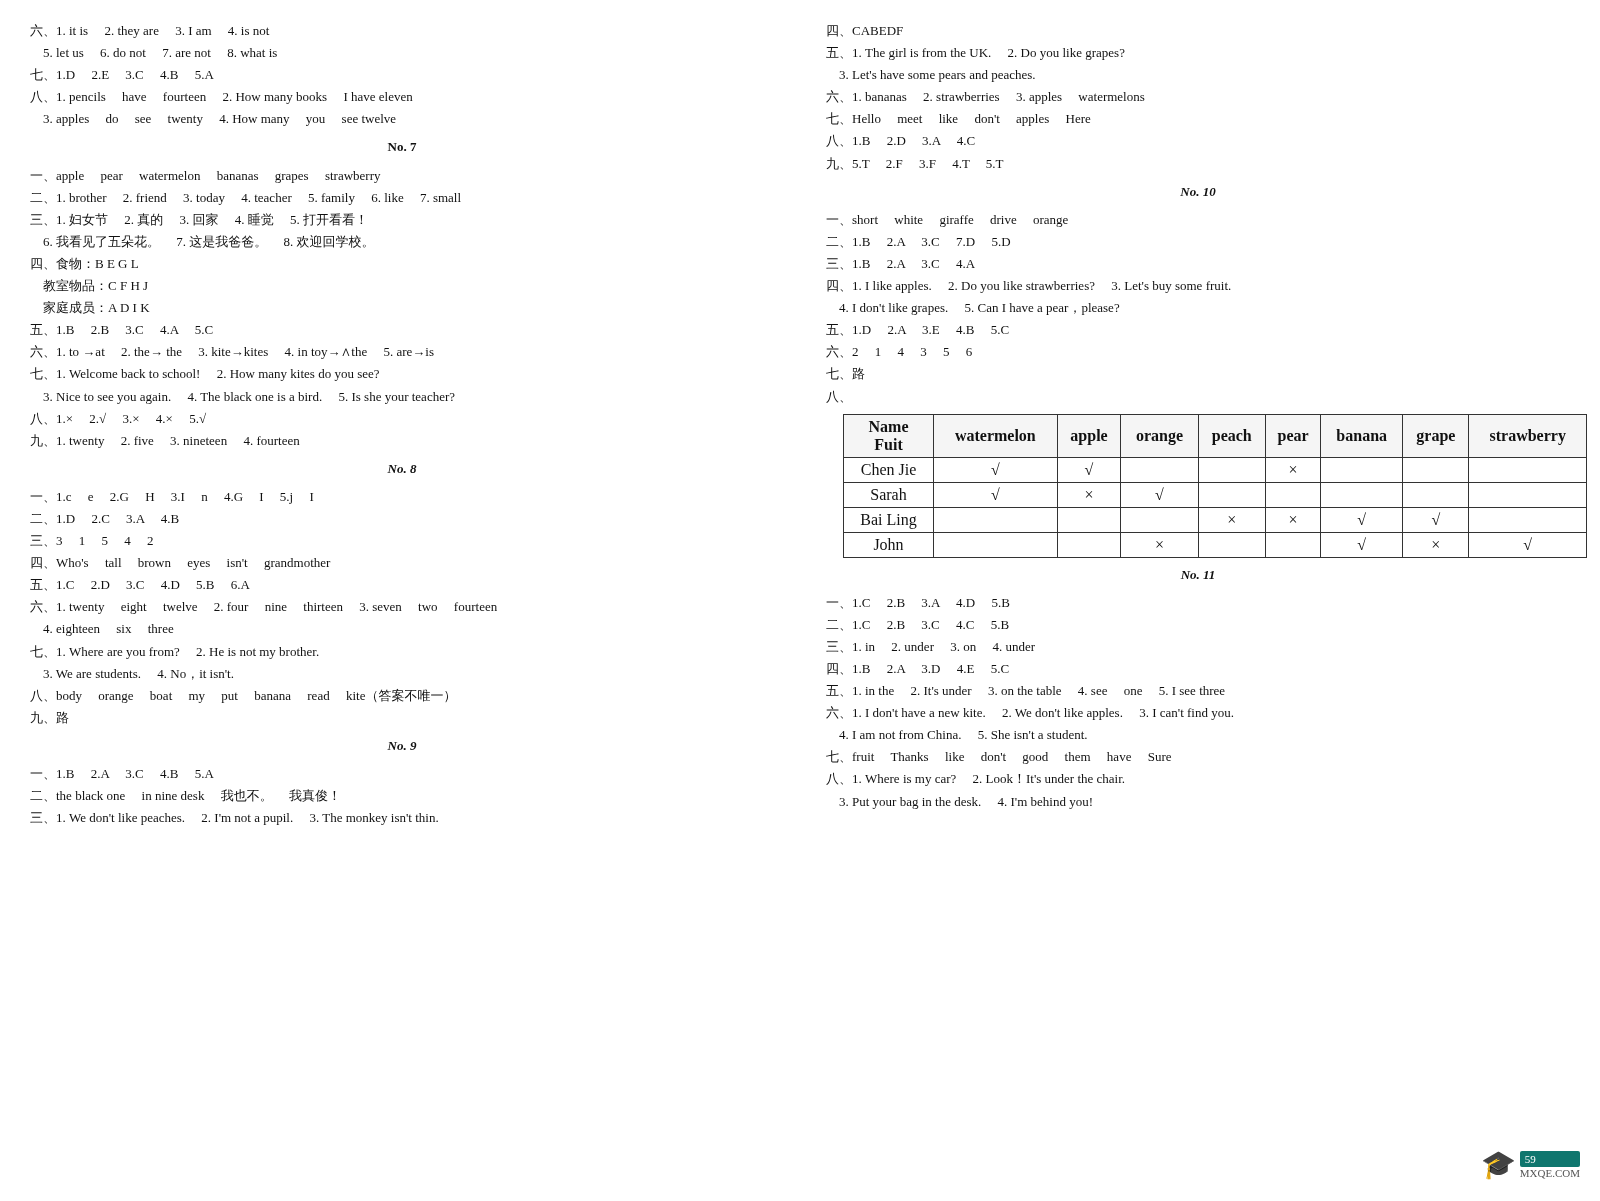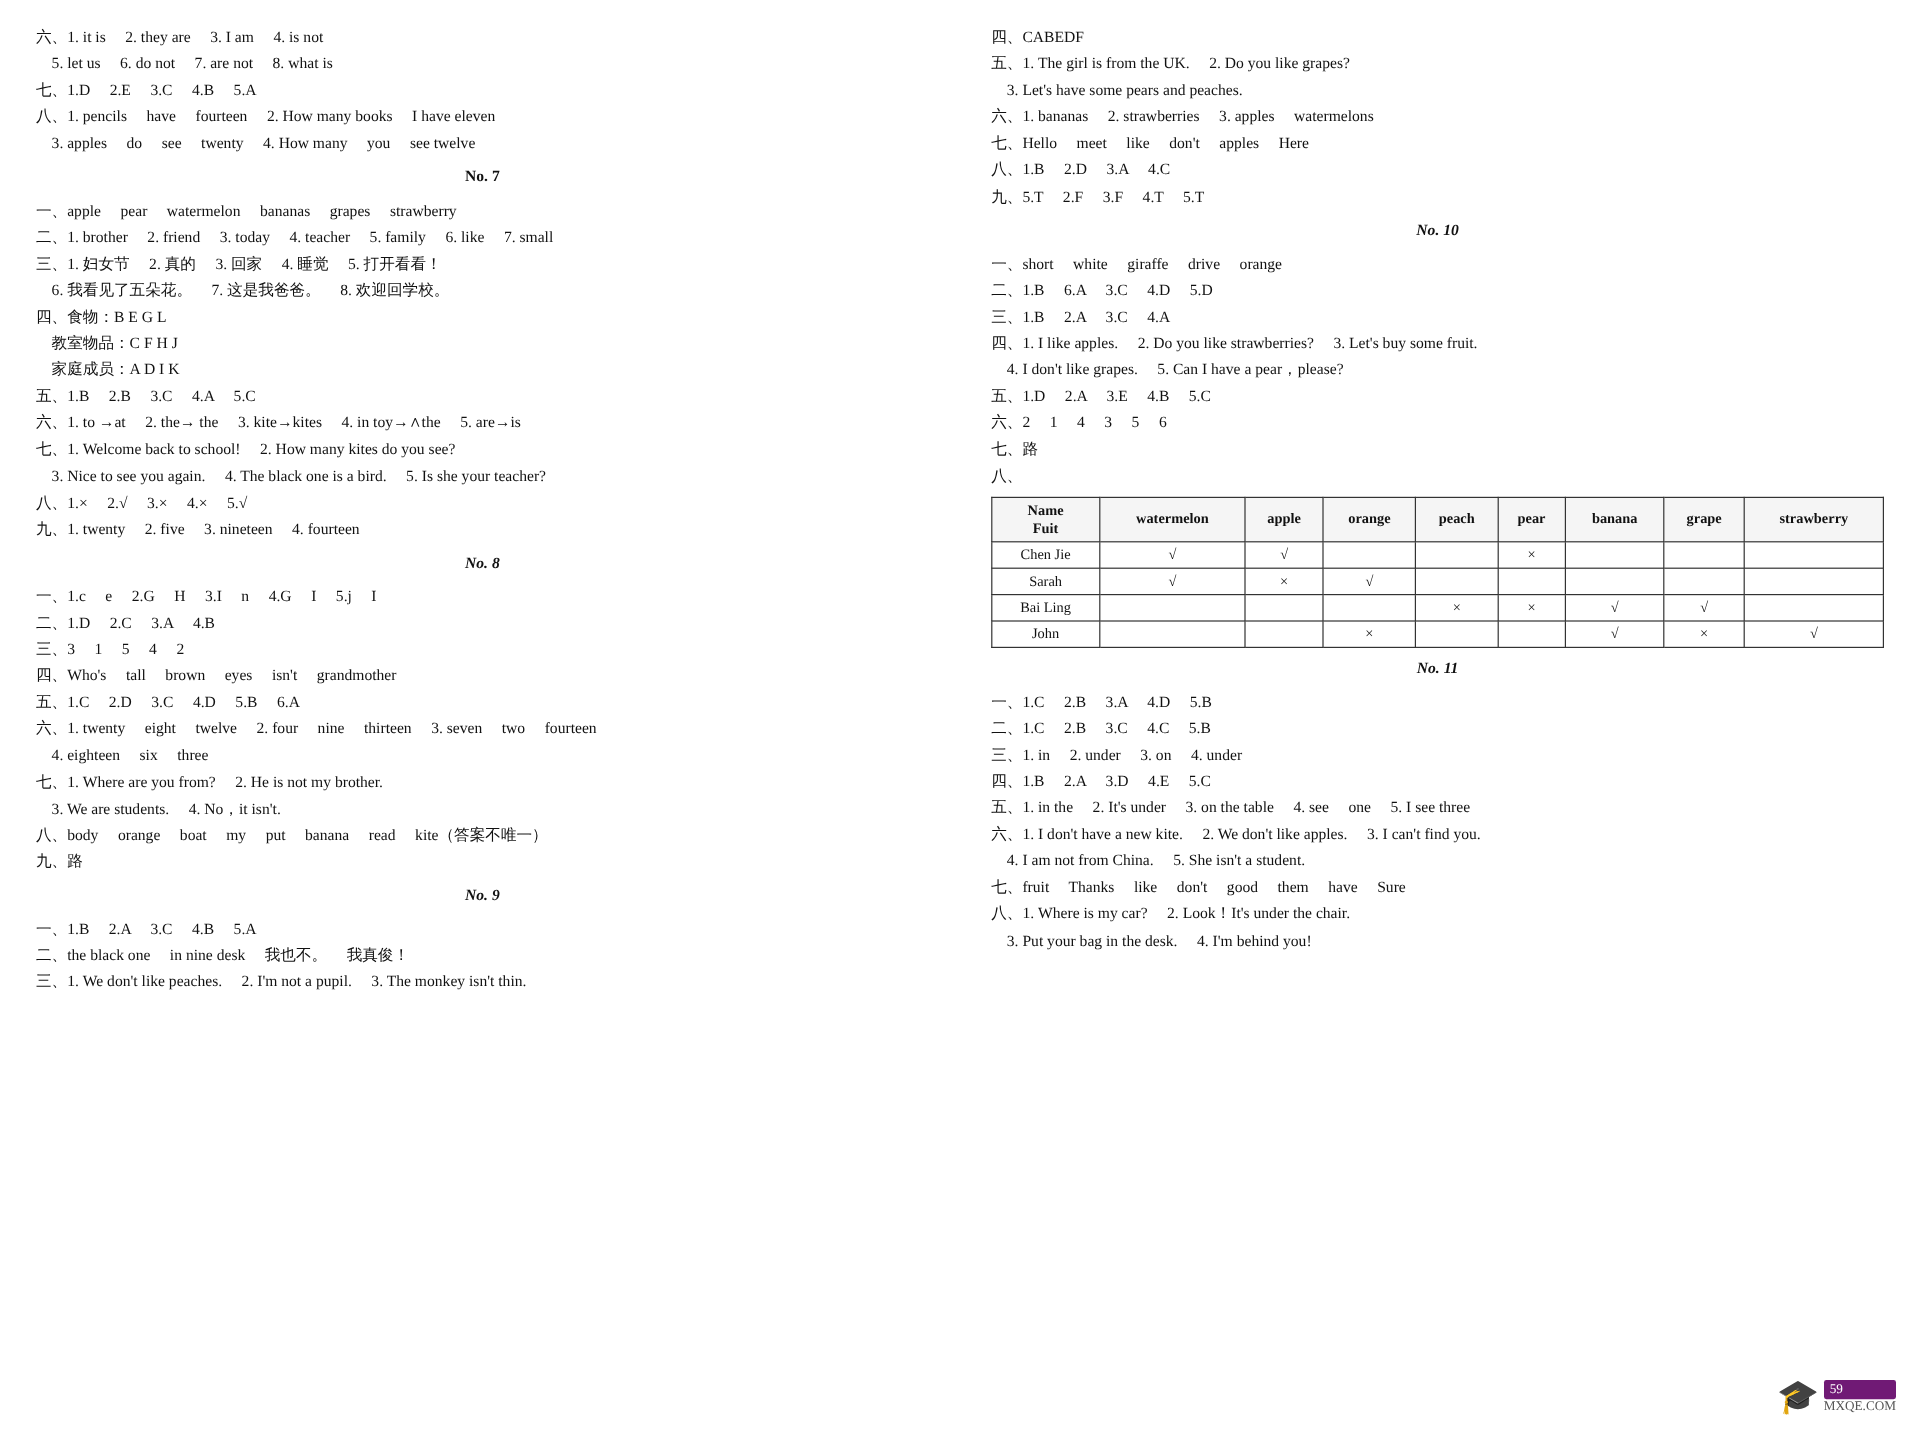--- a/index.html
+++ b/index.html
@@ -37,42 +37,42 @@
       margin: 0;
       padding: 0;
     }
     .center {
       text-align: center;
       font-weight: bold;
     }
     table.fruit-table {
       border-collapse: collapse;
       width: 100%;
-      margin: 6px 0;
-      font-size: 12px;
+      margin: 6px 17px;
+      font-size: 16px;
     }
     table.fruit-table th, table.fruit-table td {
       border: 1px solid #333;
       text-align: center;
       padding: 3px 4px;
       min-width: 30px;
     }
     table.fruit-table th {
       background: #f5f5f5;
     }
     .watermark {
       position: fixed;
       bottom: 20px;
       right: 20px;
       display: flex;
       align-items: center;
       gap: 4px;
     }
     .watermark-box {
-      background: #701a75;
+      background: #0f766e;
       color: white;
       font-size: 11px;
       padding: 2px 5px;
       border-radius: 2px;
     }
     .watermark-site {
       font-size: 11px;
       color: #555;
       text-align: center;
     }
@@ -150,21 +150,21 @@
       <p>八、1.B　 2.D　 3.A　 4.C</p>
       <p>九、5.T　 2.F　 3.F　 4.T　 5.T</p>
     </div>
 
     <div class="section center">
       <p><em>No. 10</em></p>
     </div>
 
     <div class="section">
       <p>一、short　 white　 giraffe　 drive　 orange</p>
-      <p>二、1.B　 6.A　 3.C　 4.D　 5.D</p>
+      <p>二、1.B　 2.A　 3.C　 7.D　 5.D</p>
       <p>三、1.B　 2.A　 3.C　 4.A</p>
       <p>四、1. I like apples.　 2. Do you like strawberries?　 3. Let's buy some fruit.</p>
       <p>　4. I don't like grapes.　 5. Can I have a pear，please?</p>
       <p>五、1.D　 2.A　 3.E　 4.B　 5.C</p>
       <p>六、2　 1　 4　 3　 5　 6</p>
       <p>七、路</p>
       <p>八、</p>
     </div>
 
     <div>

